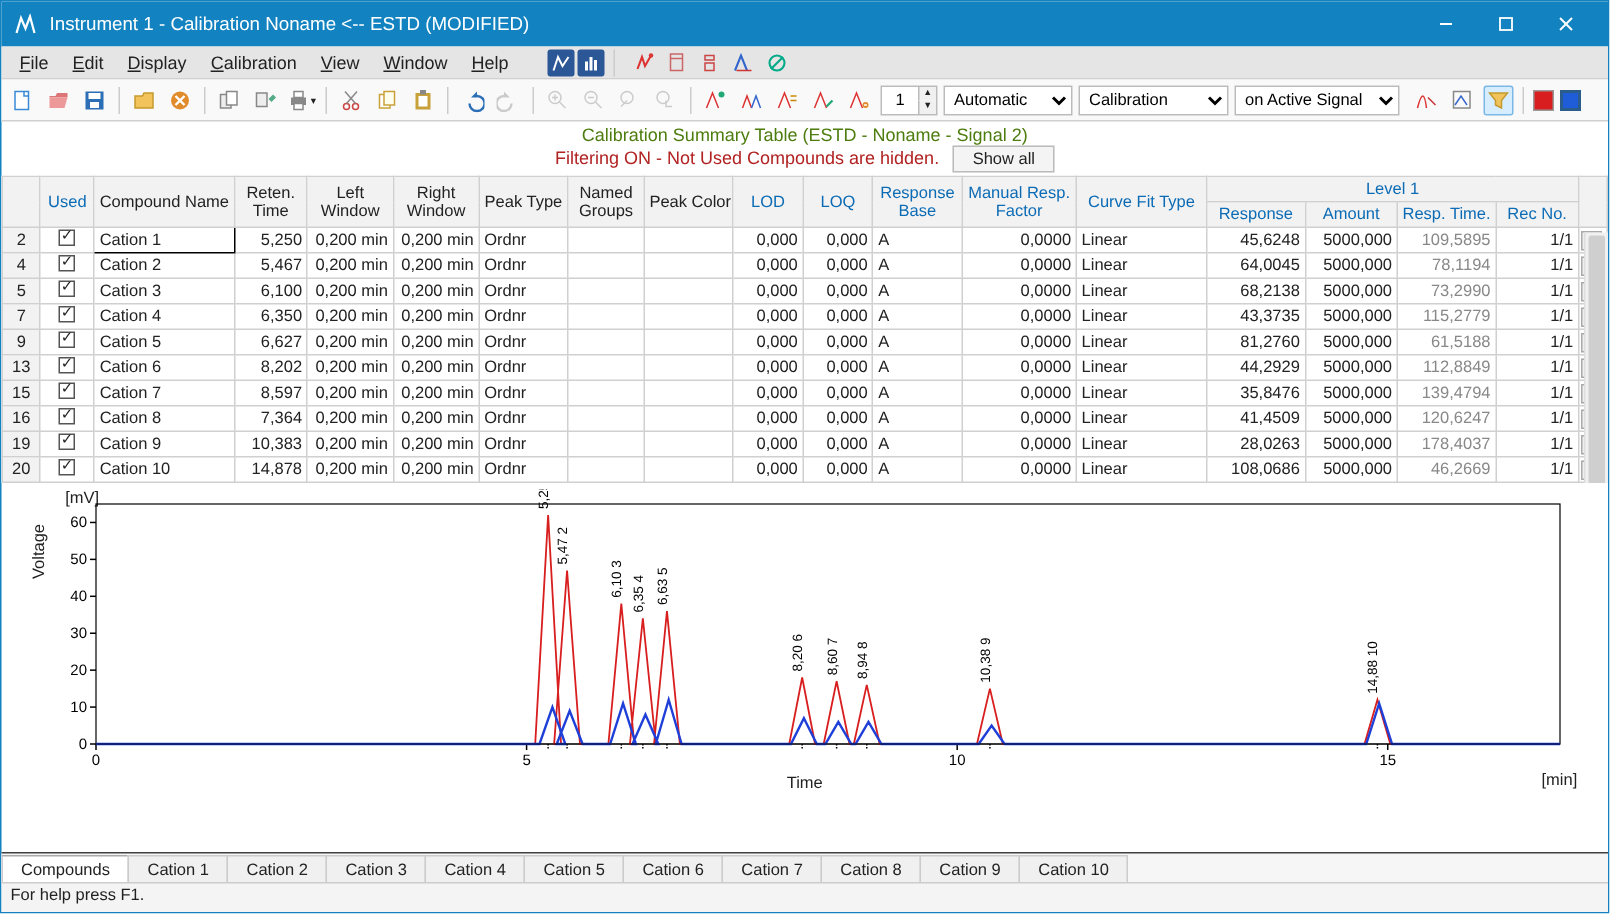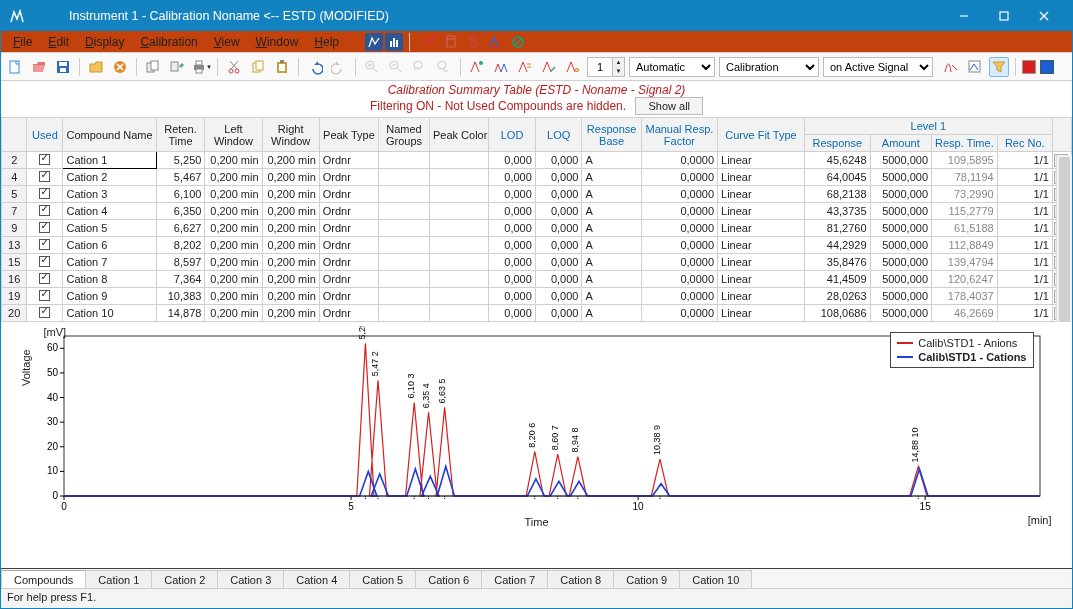--- a/index.html
+++ b/index.html
@@ -1,42 +1,42 @@
 <!DOCTYPE html>
 <html><head>
 <meta charset="utf-8">
 <style>
   * { box-sizing: border-box; margin:0; padding:0; }
   html,body { font-family: "Segoe UI", Tahoma, sans-serif; font-size: 12px; color:#222; background:#fff; width:1073px; height:609px; overflow:hidden; }
   .window { width:1073px; height:609px; display:flex; flex-direction:column; border:1px solid #1283c0; }
   .titlebar { background:#1283c0; color:#fff; height:30px; display:flex; align-items:center; padding:0 8px; }
   .titlebar .app-icon { width:16px; height:16px; margin-right:8px; display:inline-flex; align-items:center; justify-content:center; }
-  .titlebar .title { flex:1; font-size:12.5px;margin-left:36px; }
+  .titlebar .title { flex:1; font-size:12.5px; }
   .win-btns { display:flex; }
   .win-btn { width:40px; height:30px; display:flex; align-items:center; justify-content:center; cursor:pointer; }
-  .menubar { height:22px; display:flex; align-items:center; padding:0 6px; gap:4px; border-bottom:1px solid #d0d0d0; background:#c2410c; }
+  .menubar { height:22px; display:flex; align-items:center; padding:0 6px; gap:4px; border-bottom:1px solid #d0d0d0; background:#e5e5e5; }
   .menu-item { padding:2px 6px; cursor:pointer; position:relative; }
   .menu-item .u { text-decoration: underline; }
   .menu-spacer { width:8px; }
   .menugrp-icons { display:flex; gap:2px; margin-left:4px;}
   .menugrp-icons .ticon { width:18px; height:18px; display:inline-flex; align-items:center; justify-content:center; background:#2b5797; color:#fff; font-size:10px; border-radius:2px; }
   .toolbar { height:28px; display:flex; align-items:center; padding:2px 4px; gap:4px; border-bottom:1px solid #d0d0d0; background:#f9f9f9; flex-wrap:nowrap; overflow:hidden;}
   .tbtn { width:20px; height:20px; display:inline-flex; align-items:center; justify-content:center; cursor:pointer; border-radius:2px; }
   .tsep { width:1px; height:18px; background:#ccc; margin:0 2px; }
   .spin { display:inline-flex; align-items:center; border:1px solid #bbb; height:20px; background:#fff; }
   .spin input { width:24px; border:0; text-align:center; font-size:11px; outline:none; }
   .spin .spbtns { display:flex; flex-direction:column; }
   .spin .spbtns div { width:12px; height:9px; border-left:1px solid #bbb; font-size:6px; text-align:center; line-height:8px; cursor:pointer; background:#f0f0f0;}
   select.combo { height:20px; font-size:11px; border:1px solid #bbb; background:#fff; padding:0 2px; }
   .toolbar-right { display:flex; gap:4px; align-items:center; margin-left:4px;}
   .sq-red { width:14px; height:14px; background:#d81e1e; border:1px solid #999; }
   .sq-blue { width:14px; height:14px; background:#1e5cd8; border:2px solid #2b5d8c; box-sizing:border-box;}
   
   .banner { text-align:center; padding:2px 0 0 0; font-size:12px; }
-  .banner .l1 { color:#b91c1c;font-style:italic; }
+  .banner .l1 { color:#4d7c0f; }
   .banner .l2 { color:#b22222; display:inline;}
   .showall-btn { display:inline-block; border:1px solid #bbb; background:#f4f4f4; padding:0 12px; margin-left:6px; font-size:11px; cursor:pointer; line-height:16px; }
 
   .table-wrap { width:100%; overflow:hidden; margin-top:2px; position:relative; background:#fff; }
   table.cal { border-collapse:collapse; font-size:11px; width:100%; table-layout:fixed;border-radius:21px; }
   table.cal th, table.cal td { border:1px solid #d0d0d0; padding:1px 3px; height:17px; white-space:nowrap; overflow:hidden; }
   table.cal th { background:#f2f2f2; font-weight:normal; text-align:center; }
   table.cal th.blue { color:#0b6bb5; }
   table.cal td { background:#fff; }
   table.cal td.r { text-align:right; }
@@ -683,30 +683,20 @@
           <line x1="555.835294117647" y1="170" x2="555.835294117647" y2="173" stroke="#000" stroke-dasharray="1,1"></line>
           <text x="637.9341176470589" y="129.07692307692307" font-size="9" text-anchor="start" transform="rotate(-90 637.9341176470589 129.07692307692307)">10,38 9</text>
           <line x1="637.9341176470589" y1="170" x2="637.9341176470589" y2="173" stroke="#000" stroke-dasharray="1,1"></line>
           <text x="896.2870588235295" y="136.46153846153845" font-size="9" text-anchor="start" transform="rotate(-90 896.2870588235295 136.46153846153845)">14,88 10</text>
           <line x1="896.2870588235295" y1="170" x2="896.2870588235295" y2="173" stroke="#000" stroke-dasharray="1,1"></line>
           <path d="M 42 170 L 337.6705882352941 170 L 346.2823529411765 145.3846153846154 L 354.89411764705886 170 L 349.15294117647056 170 L 357.764705882353 147.84615384615384 L 366.37647058823535 170 L 384.7482352941176 170 L 393.36 142.9230769230769 L 401.9717647058824 170 L 399.67529411764707 170 L 408.28705882352943 150.30769230769232 L 416.8988235294118 170 L 415.17647058823525 170 L 423.78823529411767 140.46153846153845 L 432.40000000000003 170 L 505.3129411764706 170 L 513.924705882353 152.76923076923077 L 522.5364705882354 170 L 528.2776470588235 170 L 536.8894117647058 155.23076923076923 L 545.5011764705882 170 L 548.3717647058824 170 L 556.9835294117647 155.23076923076923 L 565.5952941176471 170 L 630.470588235294 170 L 639.0823529411765 157.69230769230768 L 647.6941176470589 170 L 888.8235294117648 170 L 897.435294117647 142.9230769230769 L 906.0470588235295 170 L 1018 170" stroke="#1e3fd8" fill="none" stroke-width="1.6"></path>
           <line x1="42" y1="170" x2="1018" y2="170" stroke="#000" stroke-width="0.6"></line>
         </svg>
       <span class="xlabel-mid">Time</span>
       <span class="xlabel-unit">[min]</span>
-      <div class="legend">
-        <div class="lrow">
-            <span class="swatch" style="background:#d81e1e"></span>
-            <span>Calib\STD1 - Anions</span>
-          </div>
-        <div class="lrow bold">
-            <span class="swatch" style="background:#1e3fd8"></span>
-            <span>Calib\STD1 - Cations</span>
-          </div>
-      </div>
     </div>
   </div>
 
   <div class="tab-strip" id="tabs">
       <div class="tab active">Compounds</div>
       <div class="tab">Cation 1</div>
       <div class="tab">Cation 2</div>
       <div class="tab">Cation 3</div>
       <div class="tab">Cation 4</div>
       <div class="tab">Cation 5</div>

